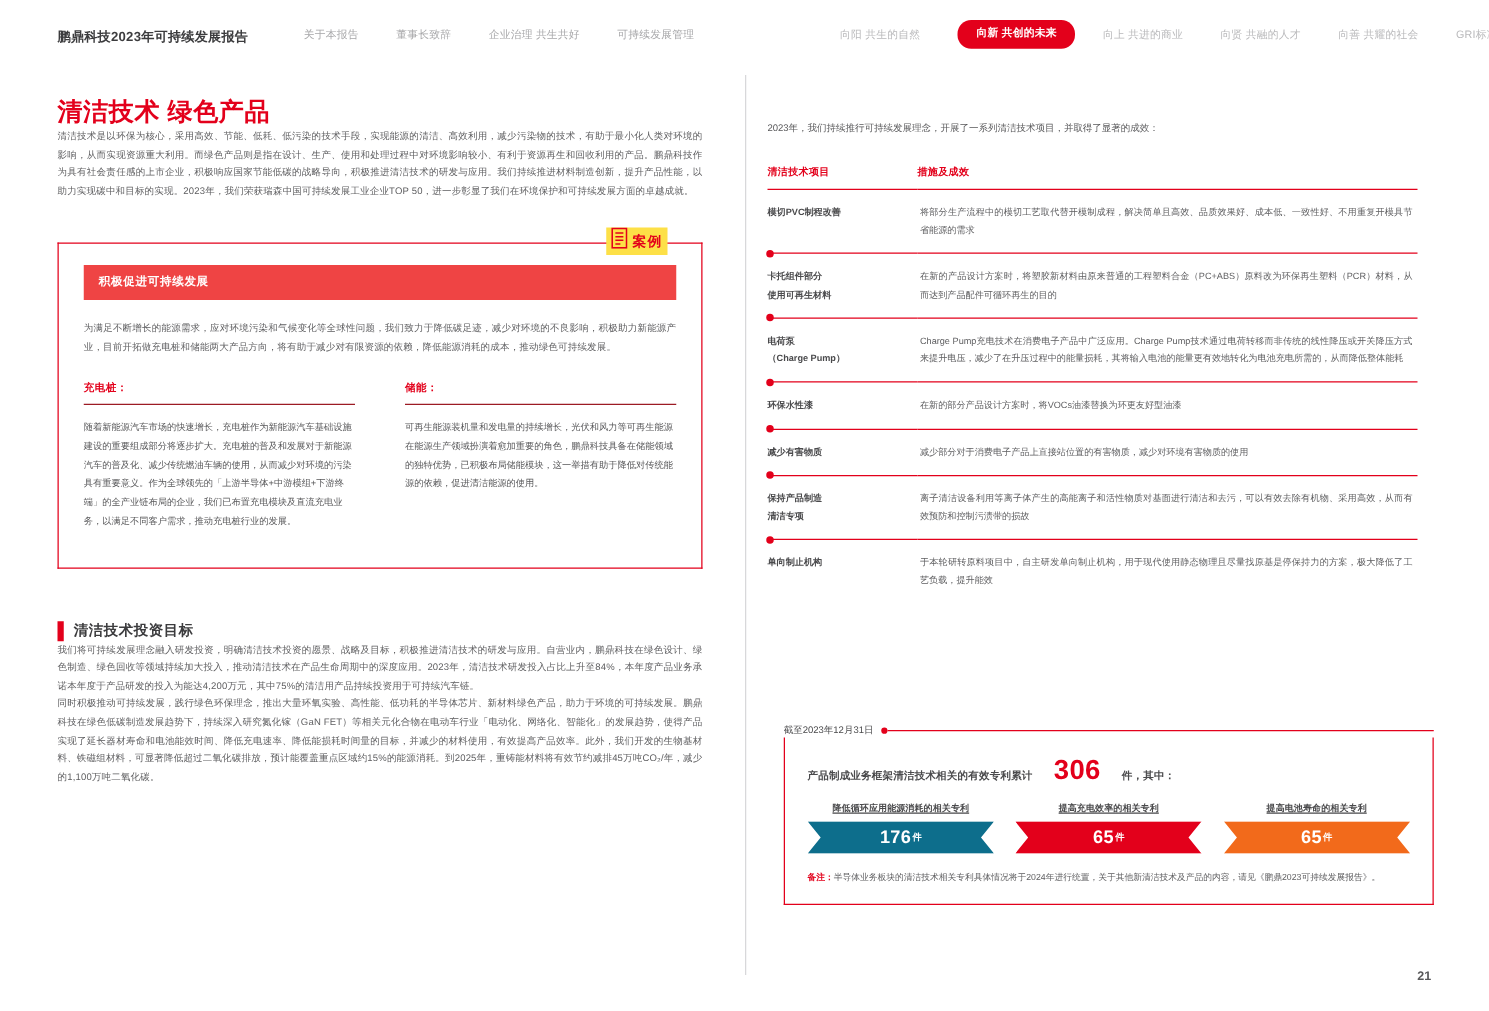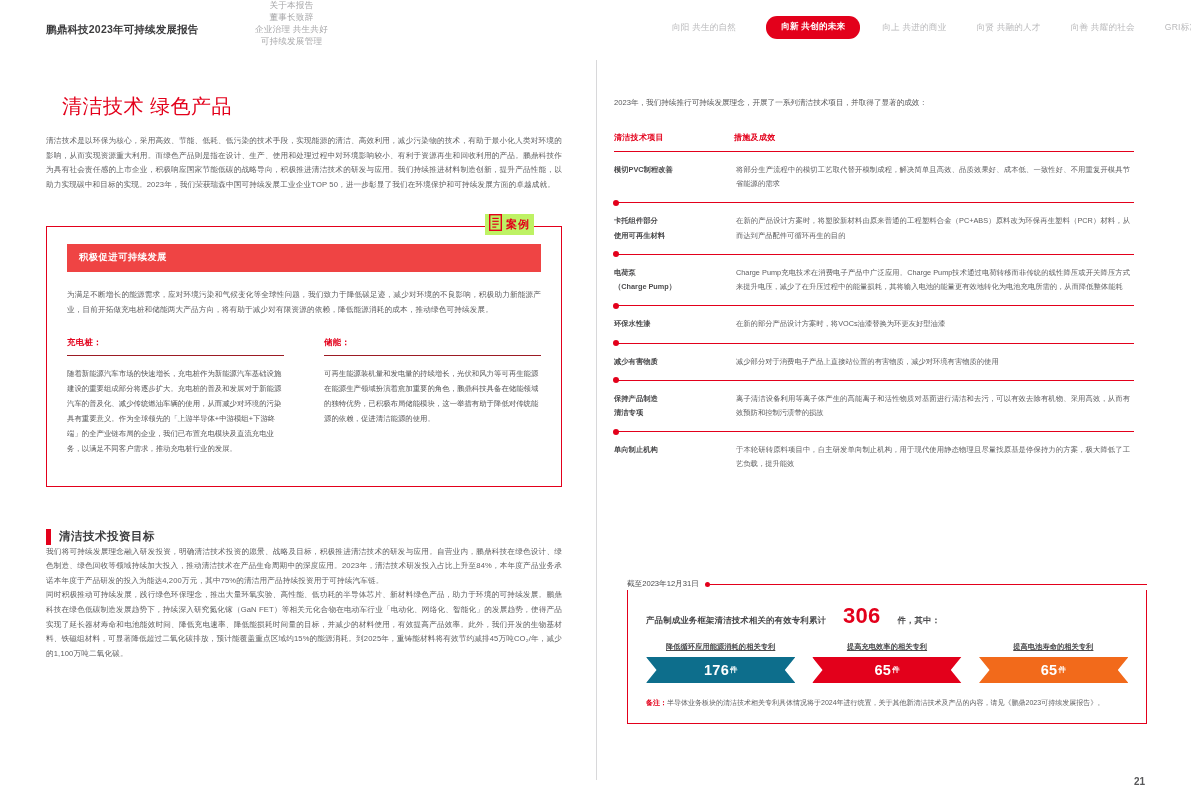--- a/index.html
+++ b/index.html
@@ -16,50 +16,50 @@
   .topnav {
     position:absolute; left:0; top:0; width:1191px; height:55px;
     display:flex; align-items:center;
   }
   .report-title {
     position:absolute; left:46px; top:23px;
     font-size:10.5px; font-weight:bold; color:#3c3c3e;
     letter-spacing:0.2px; white-space:nowrap;
   }
   .nav-group { position:absolute; top:0; height:55px; display:flex; align-items:center; }
-  .nav-left { left:255px;flex-direction:column; }
+  .nav-left { left:243px; }
   .nav-right { left:672px; }
   .nav-item {
     font-size:8.6px; color:#a7a7a9; white-space:nowrap;
     padding:0 0; margin-right:30px; letter-spacing:0.2px;
     cursor:pointer;
   }
   .nav-item.dim { color:#b9b9bb;text-align:right; }
   .nav-item.active {
     background:#e3001b; color:#ffffff; font-weight:bold;
     border-radius:11px; padding:5px 15px 6px 15px;
     margin-right:22px;
   }
   
   .left-col { position:absolute; left:46px; top:78px; width:516px; }
   h1.section-title {
-    margin:16px; font-size:20px; font-weight:normal; color:#e3001b;
+    margin:0; font-size:20px; font-weight:bold; color:#e3001b;
     letter-spacing:0.5px; line-height:1.2;
   }
   p.body {
     margin:0; font-size:7.6px; line-height:1.92; color:#5e5e60;
     text-align:justify; letter-spacing:0.15px;
   }
   .intro { margin-top:26px; }
   
   .case-wrap { position:relative; margin-top:34px; }
   .case-tag {
     position:absolute; right:28px; top:-12px;
     display:flex; align-items:center; gap:4px; z-index:3;
-    background:#bef264; padding:0 4px;
+    background:#fde047; padding:0 4px;
   }
   .case-tag .doc-icon { display:block; }
   .case-tag .label {
     font-size:11px; font-weight:bold; color:#e3001b; letter-spacing:1px;
   }
   .case-top-rule {
     position:absolute; left:0; top:0; width:100%; height:1px; background:#e3001b;
   }
   .case-top-rule:after {
     content:""; position:absolute; right:0; top:-1px; width:1px; height:1px;

